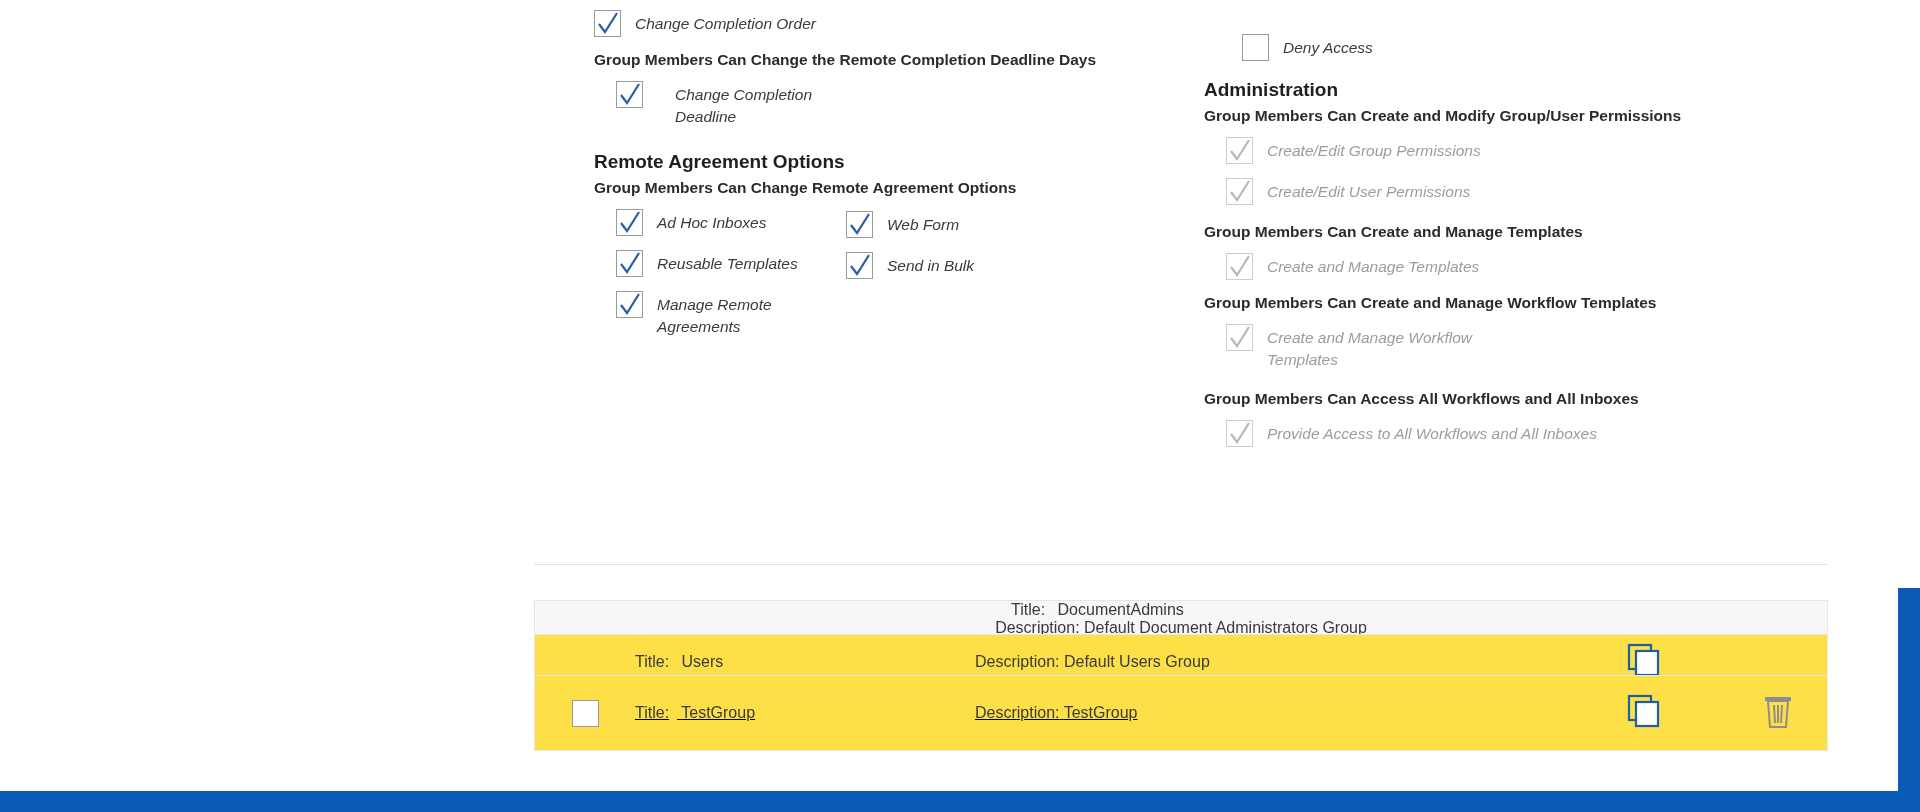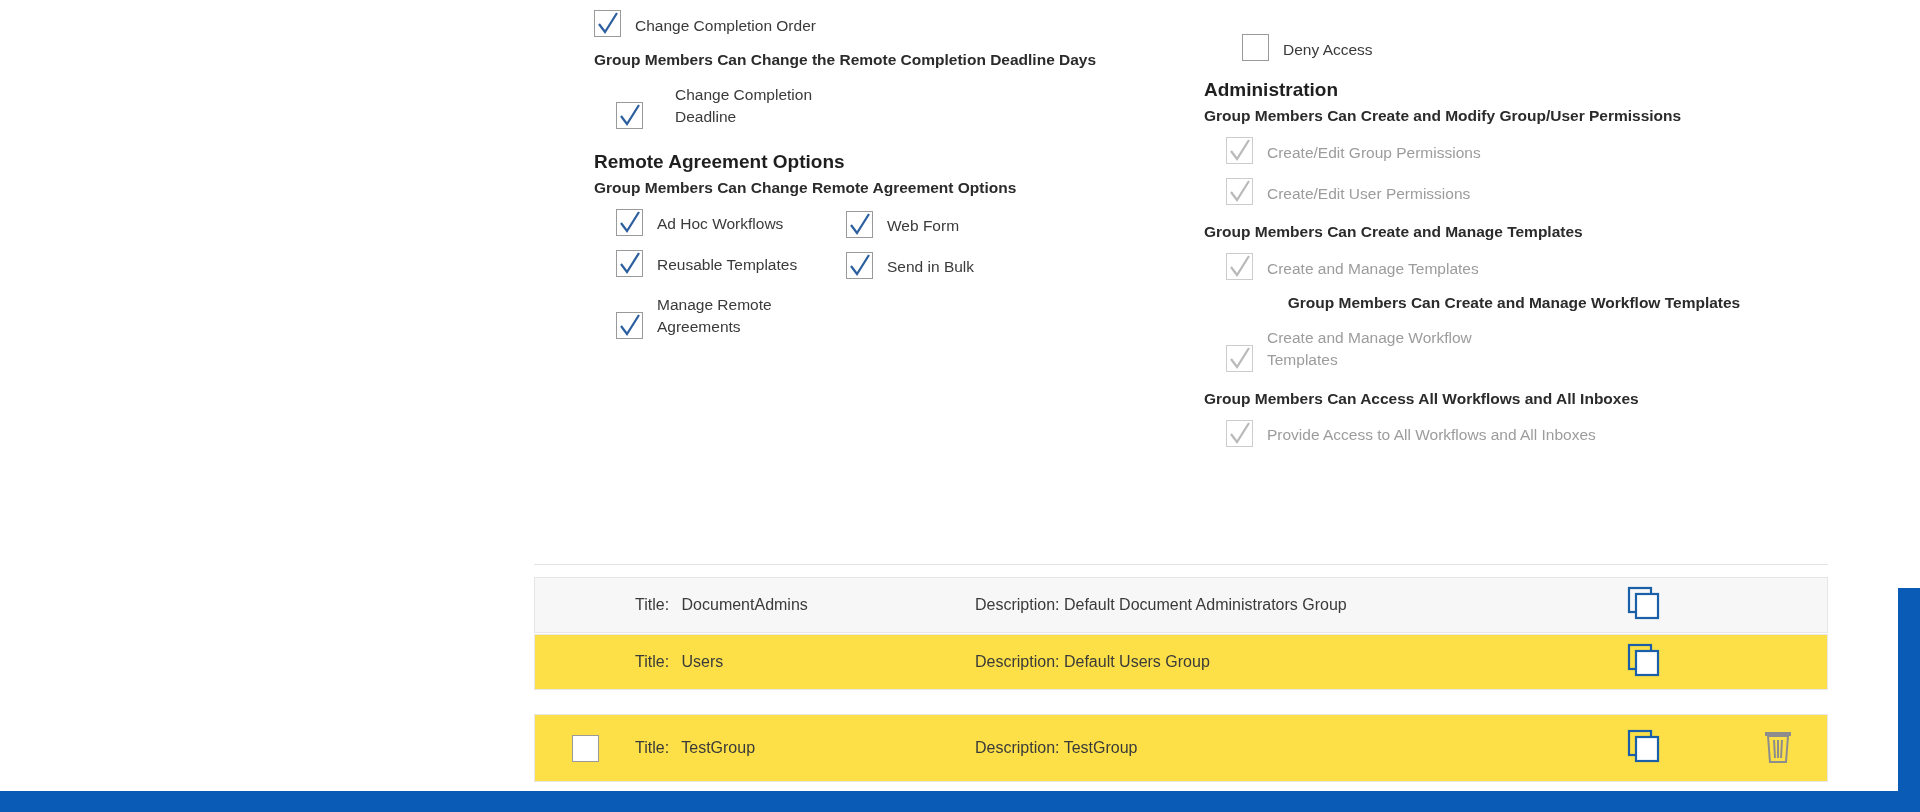--- a/index.html
+++ b/index.html
@@ -50,22 +50,23 @@
   .col-right {
     position: absolute;
     left: 670px;
     top: 0;
     width: 620px;
   }
 
   
   .cb-row {
     display: flex;
-    align-items: flex-end;
+    align-items: flex-start;
     margin-bottom: 14px;
+    font-style: italic;
   }
   .cb {
     width: 27px;
     height: 27px;
     border: 1px solid #9a9a9a;
     background: #ffffff;
     box-sizing: border-box;
     flex: 0 0 auto;
     position: relative;
     margin-right: 14px;
@@ -225,21 +226,21 @@
         <div class="h-bold">Group Members Can Change Remote Agreement Options</div>
 
         <div class="grid2" style="height:140px;">
           <div class="gcol gcol-a">
             <div class="cb-row">
               <span class="cb">
                 <svg width="25" height="25" viewBox="0 0 25 25">
                     <path d="M4 13 L10 21 L22 2" fill="none" stroke="#2c5f9e" stroke-width="2.2"></path>
                   </svg>
               </span>
-              <span class="cb-label">Ad Hoc Workflows</span>
+              <span class="cb-label">Ad Hoc Inboxes</span>
             </div>
             <div class="cb-row">
               <span class="cb">
                 <svg width="25" height="25" viewBox="0 0 25 25">
                     <path d="M4 13 L10 21 L22 2" fill="none" stroke="#2c5f9e" stroke-width="2.2"></path>
                   </svg>
               </span>
               <span class="cb-label">Reusable Templates</span>
             </div>
             <div class="cb-row">
@@ -306,21 +307,21 @@
 
         <div class="cb-row disabled indent-r">
           <span class="cb">
             <svg width="25" height="25" viewBox="0 0 25 25">
                 <path d="M4 13 L10 21 L22 2" fill="none" stroke="#b9b9b9" stroke-width="2.2"></path>
               </svg>
           </span>
           <span class="cb-label wide">Create and Manage Templates</span>
         </div>
 
-        <div class="h-bold" style="margin-top:13px;text-align:center;">Group Members Can Create and Manage Workflow Templates</div>
+        <div class="h-bold" style="margin-top:13px;">Group Members Can Create and Manage Workflow Templates</div>
 
         <div class="cb-row disabled indent-r">
           <span class="cb">
             <svg width="25" height="25" viewBox="0 0 25 25">
                 <path d="M4 13 L10 21 L22 2" fill="none" stroke="#b9b9b9" stroke-width="2.2"></path>
               </svg>
           </span>
           <span class="cb-label wide">Create and Manage Workflow Templates</span>
         </div>
 
@@ -333,21 +334,21 @@
               </svg>
           </span>
           <span class="cb-label wide" style="max-width:360px;">Provide Access to All Workflows and All Inboxes</span>
         </div>
 
       </div>
 
     </div>
   </div>
 
-  <div class="group-row alt" style="top:577px;">
+  <div class="group-row alt" style="top:600px;flex-direction:column;">
     <div class="gr-checkcell"></div>
     <div class="gr-title">
       <span class="lbl">Title:</span>
       <span>DocumentAdmins</span>
     </div>
     <div class="gr-desc">
       <span>Description:</span>
       <span>Default Document Administrators Group</span>
     </div>
     <div class="gr-actions">
@@ -373,21 +374,21 @@
     <div class="gr-actions">
       <span>
         <svg width="34" height="34" viewBox="0 0 34 34">
           <rect x="2" y="2" width="22" height="24" fill="none" stroke="#1a5fa8" stroke-width="2.2"></rect>
           <rect x="9" y="8" width="22" height="24" fill="#ffffff" stroke="#1a5fa8" stroke-width="2.2"></rect>
         </svg>
       </span>
     </div>
   </div>
 
-  <div class="group-row" style="top:714px;height:68px;">
+  <div class="group-row" style="top:675px;height:76px;text-decoration:underline;">
     <div class="gr-checkcell">
       <span class="gr-cb"></span>
     </div>
     <div class="gr-title">
       <span class="lbl">Title:</span>
       <span>TestGroup</span>
     </div>
     <div class="gr-desc">
       <span>Description:</span>
       <span>TestGroup</span>

